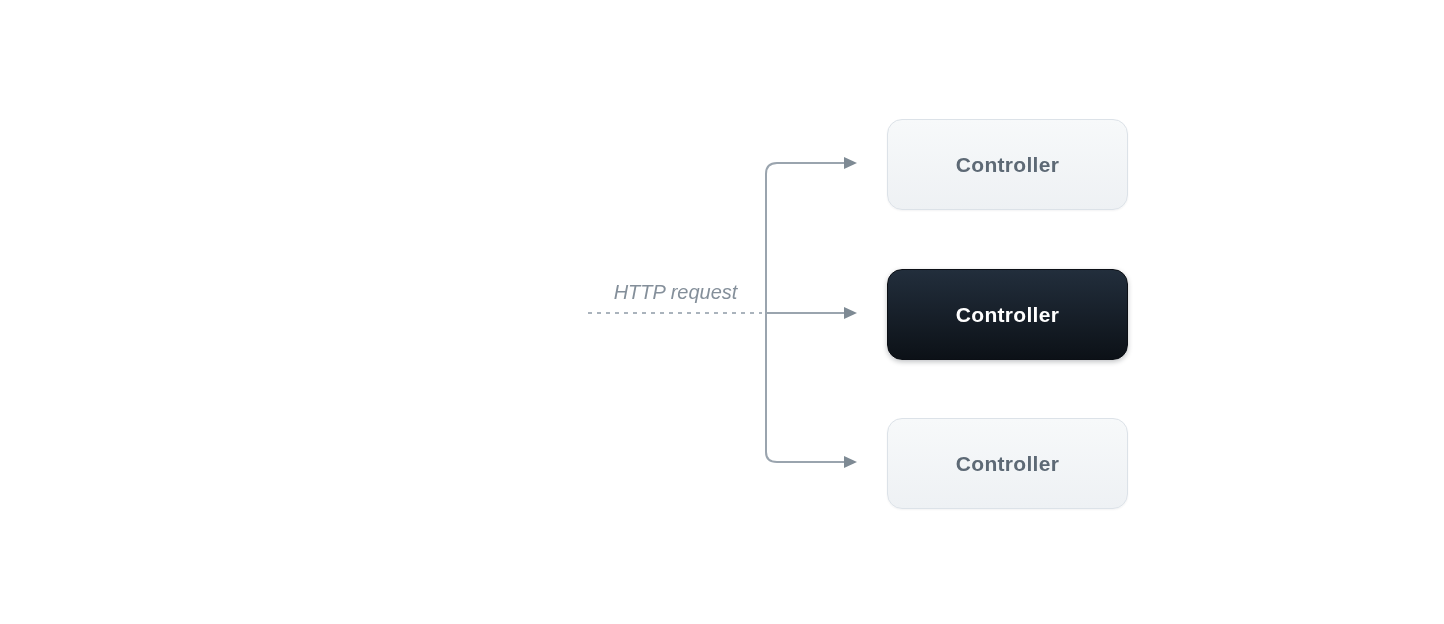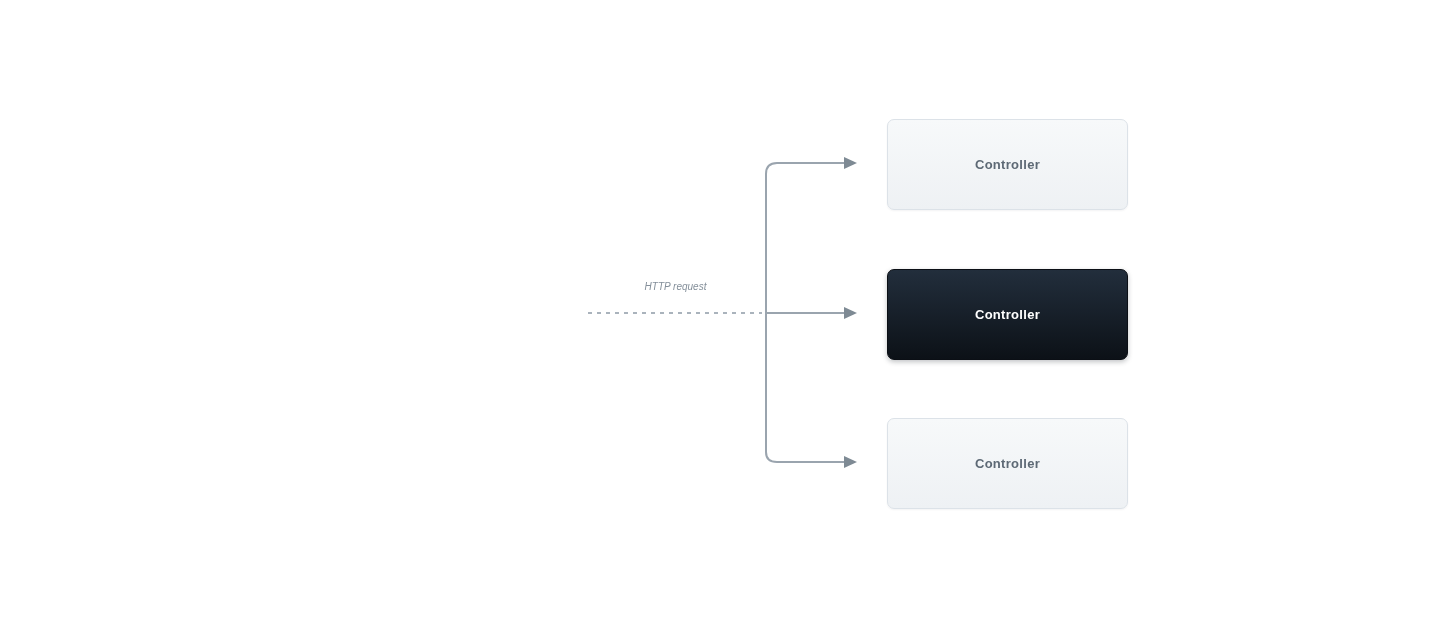--- a/index.html
+++ b/index.html
@@ -19,22 +19,22 @@
     position: absolute;
     left: 0;
     top: 0;
     pointer-events: none;
   }
   .node {
     position: absolute;
     display: flex;
     align-items: center;
     justify-content: center;
-    border-radius: 7px;
-    font-size: 13px;
+    border-radius: 15px;
+    font-size: 21px;
     font-weight: 600;
     letter-spacing: 0.3px;
   }
   .node-light {
     background: linear-gradient(180deg, #f7f9fa 0%, #eef1f4 100%);
     border: 1px solid #dce2e8;
     color: #5d6975;
     box-shadow: 0 1px 2px rgba(16, 24, 32, 0.05);
   }
   .node-dark {
@@ -46,21 +46,21 @@
   .node-client   { left: 317px; top: 269px; width: 240px; height: 89px; }
   .node-ctrl-top { left: 887px; top: 119px; width: 239px; height: 89px; }
   .node-ctrl-mid { left: 887px; top: 269px; width: 239px; height: 89px; }
   .node-ctrl-bot { left: 887px; top: 418px; width: 239px; height: 89px; }
   .edge-label {
     position: absolute;
     left: 588px;
     top: 281px;
     width: 175px;
     text-align: center;
-    font-size: 10px;
+    font-size: 20px;
     font-style: italic;
     color: #848f9a;
   }
 </style>
 </head>
 <body>
 
 <div class="canvas">
 
   <svg class="connectors" width="1444" height="624" viewBox="0 0 1444 624">

